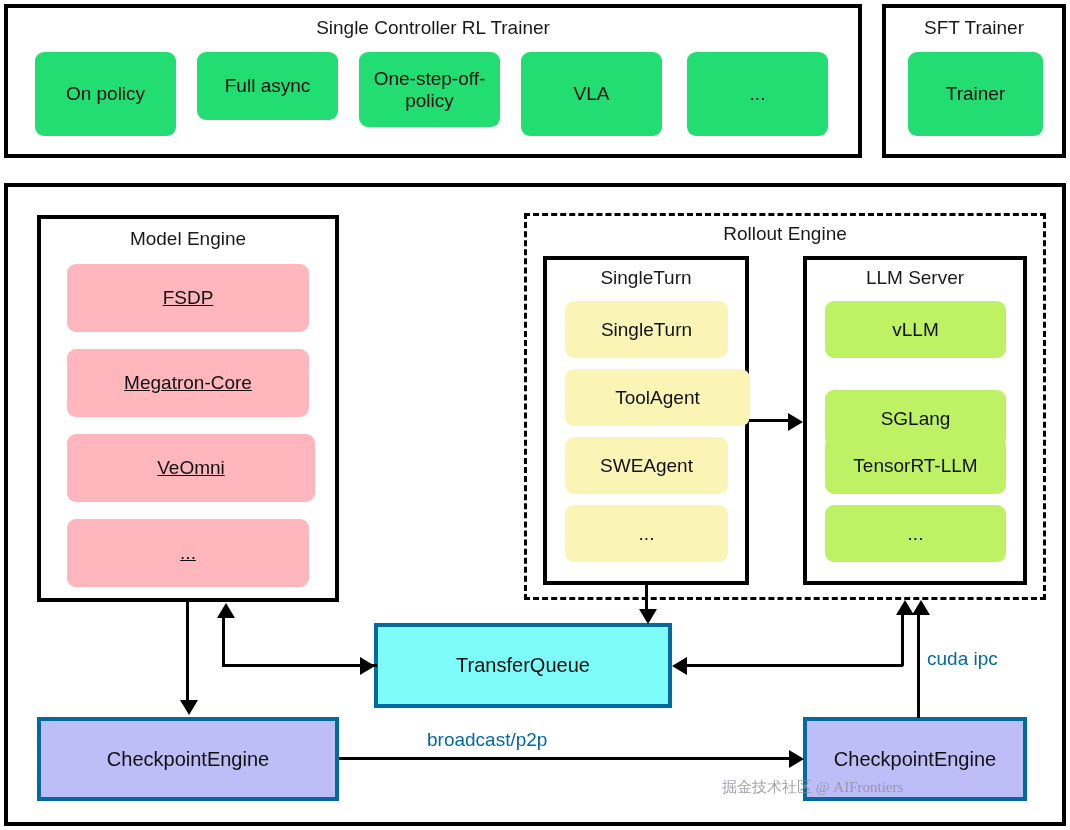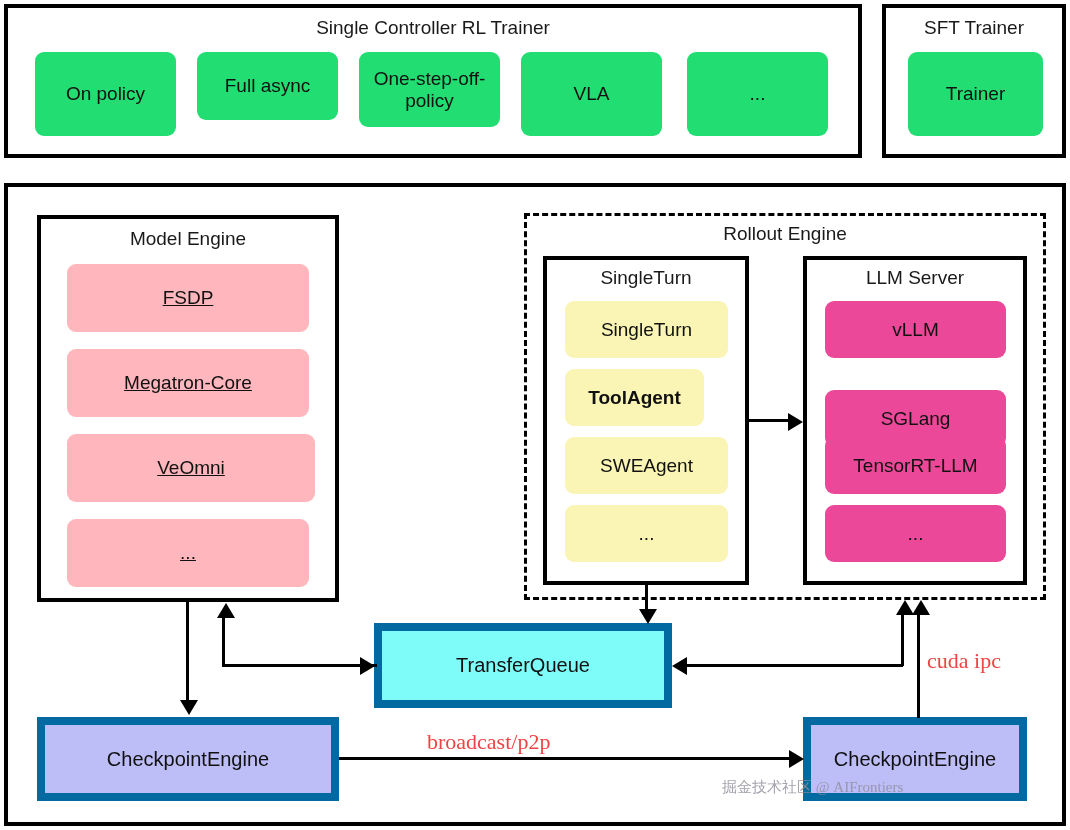--- a/index.html
+++ b/index.html
@@ -40,51 +40,50 @@
     text-align: center;
     border-radius: 9px;
     font-size: 19px;
     color: #111111;
     line-height: 1.15;
     padding: 2px 4px;
   }
   .chip.green  { background: #22de72; }
   .chip.pink   { background: #ffb6bc; text-decoration: underline; }
   .chip.yellow { background: #faf5b4; }
-  .chip.blue   { background: #ec4899; text-align: center; }
+  .chip.blue   { background: #bef264; text-align: center; }
 
   .solidbox {
     position: absolute;
     display: flex;
     align-items: center;
     justify-content: center;
-    border: 8px solid #0369a1;
+    border: 4px solid #0369a1;
     font-size: 20px;
     color: #111111;
   }
   .solidbox.cyan   { background: #7dfcfa; }
   .solidbox.purple { background: #bdbdf8; }
 
   
   .ln { position: absolute; background: #000000; }
   .ln.h { height: 3px; }
   .ln.v { width: 3px; }
 
   .arrowhead { position: absolute; width: 0; height: 0; }
   .arrowhead.right { border-top: 9px solid transparent; border-bottom: 9px solid transparent; border-left: 15px solid #000; }
   .arrowhead.left  { border-top: 9px solid transparent; border-bottom: 9px solid transparent; border-right: 15px solid #000; }
   .arrowhead.up    { border-left: 9px solid transparent; border-right: 9px solid transparent; border-bottom: 15px solid #000; }
   .arrowhead.down  { border-left: 9px solid transparent; border-right: 9px solid transparent; border-top: 15px solid #000; }
 
   .edgelabel {
     position: absolute;
-    font-size: 22px;
-    color: #ef4444;
+    font-size: 19px;
+    color: #0369a1;
     white-space: nowrap;
-    font-family: Liberation Serif, serif;
   }
 
   .watermark {
     position: absolute;
     font-size: 15px;
     color: #8e8e9c;
     opacity: .82;
     white-space: nowrap;
     font-family: "Liberation Serif", serif;
   }
@@ -127,21 +126,21 @@
   </div>
 
   <div class="frame-dashed" style="left:524px; top:213px; width:522px; height:387px;">
     <div class="frame-title" style="top:8px;">Rollout Engine</div>
   </div>
 
   <div class="frame" style="left:543px; top:256px; width:206px; height:329px;">
     <div class="frame-title" style="top:8px;">SingleTurn</div>
 
     <div class="chip yellow" style="left:18px; top:41px; width:163px; height:57px;">SingleTurn</div>
-    <div class="chip yellow" style="left:18px; top:109px; width:139px; height:57px;font-weight:bold;">ToolAgent</div>
+    <div class="chip yellow" style="left:18px; top:109px; width:185px; height:57px;">ToolAgent</div>
     <div class="chip yellow" style="left:18px; top:177px; width:163px; height:57px;">SWEAgent</div>
     <div class="chip yellow" style="left:18px; top:245px; width:163px; height:57px;">...</div>
   </div>
 
   <div class="frame" style="left:803px; top:256px; width:224px; height:329px;">
     <div class="frame-title" style="top:8px;">LLM Server</div>
 
     <div class="chip blue" style="left:18px; top:41px; width:181px; height:57px;">vLLM</div>
     <div class="chip blue" style="left:18px; top:107px; width:181px; height:57px;margin-top:23px;">SGLang</div>
     <div class="chip blue" style="left:18px; top:177px; width:181px; height:57px;">TensorRT-LLM</div>

